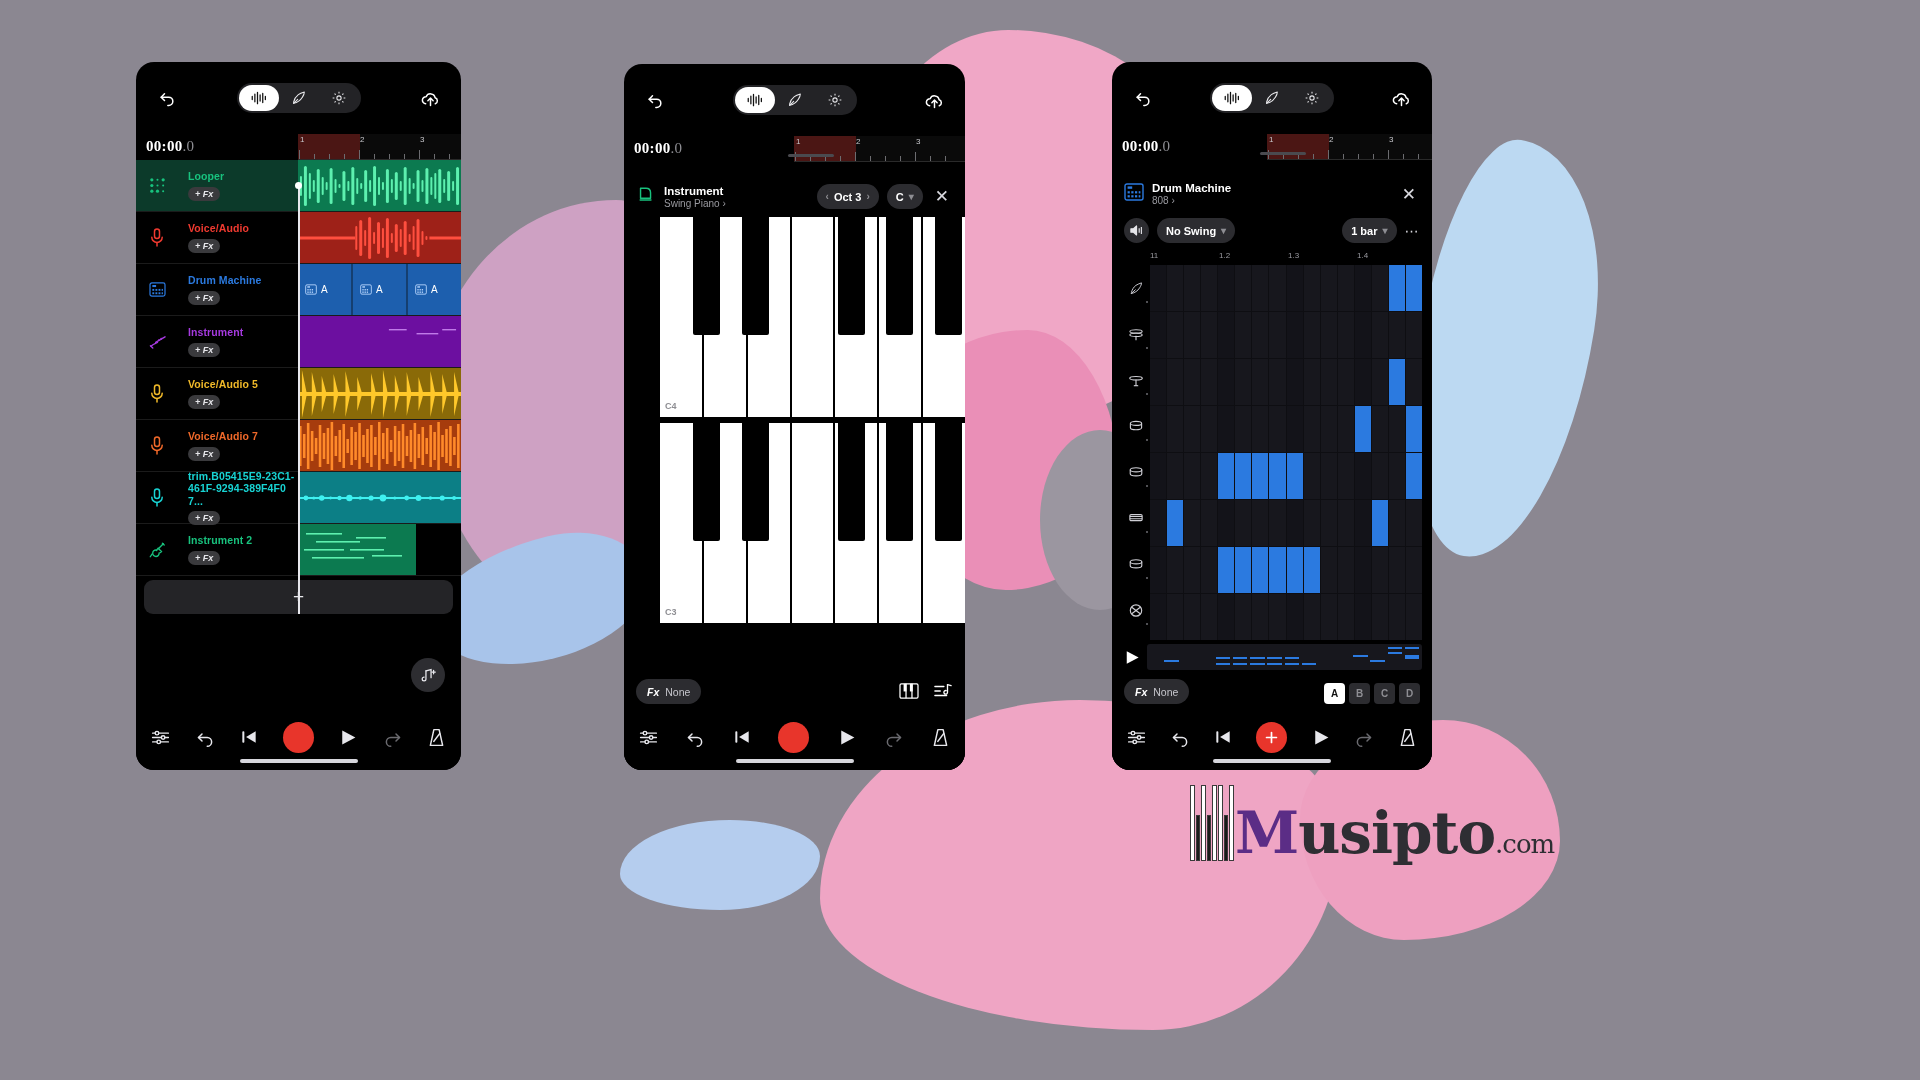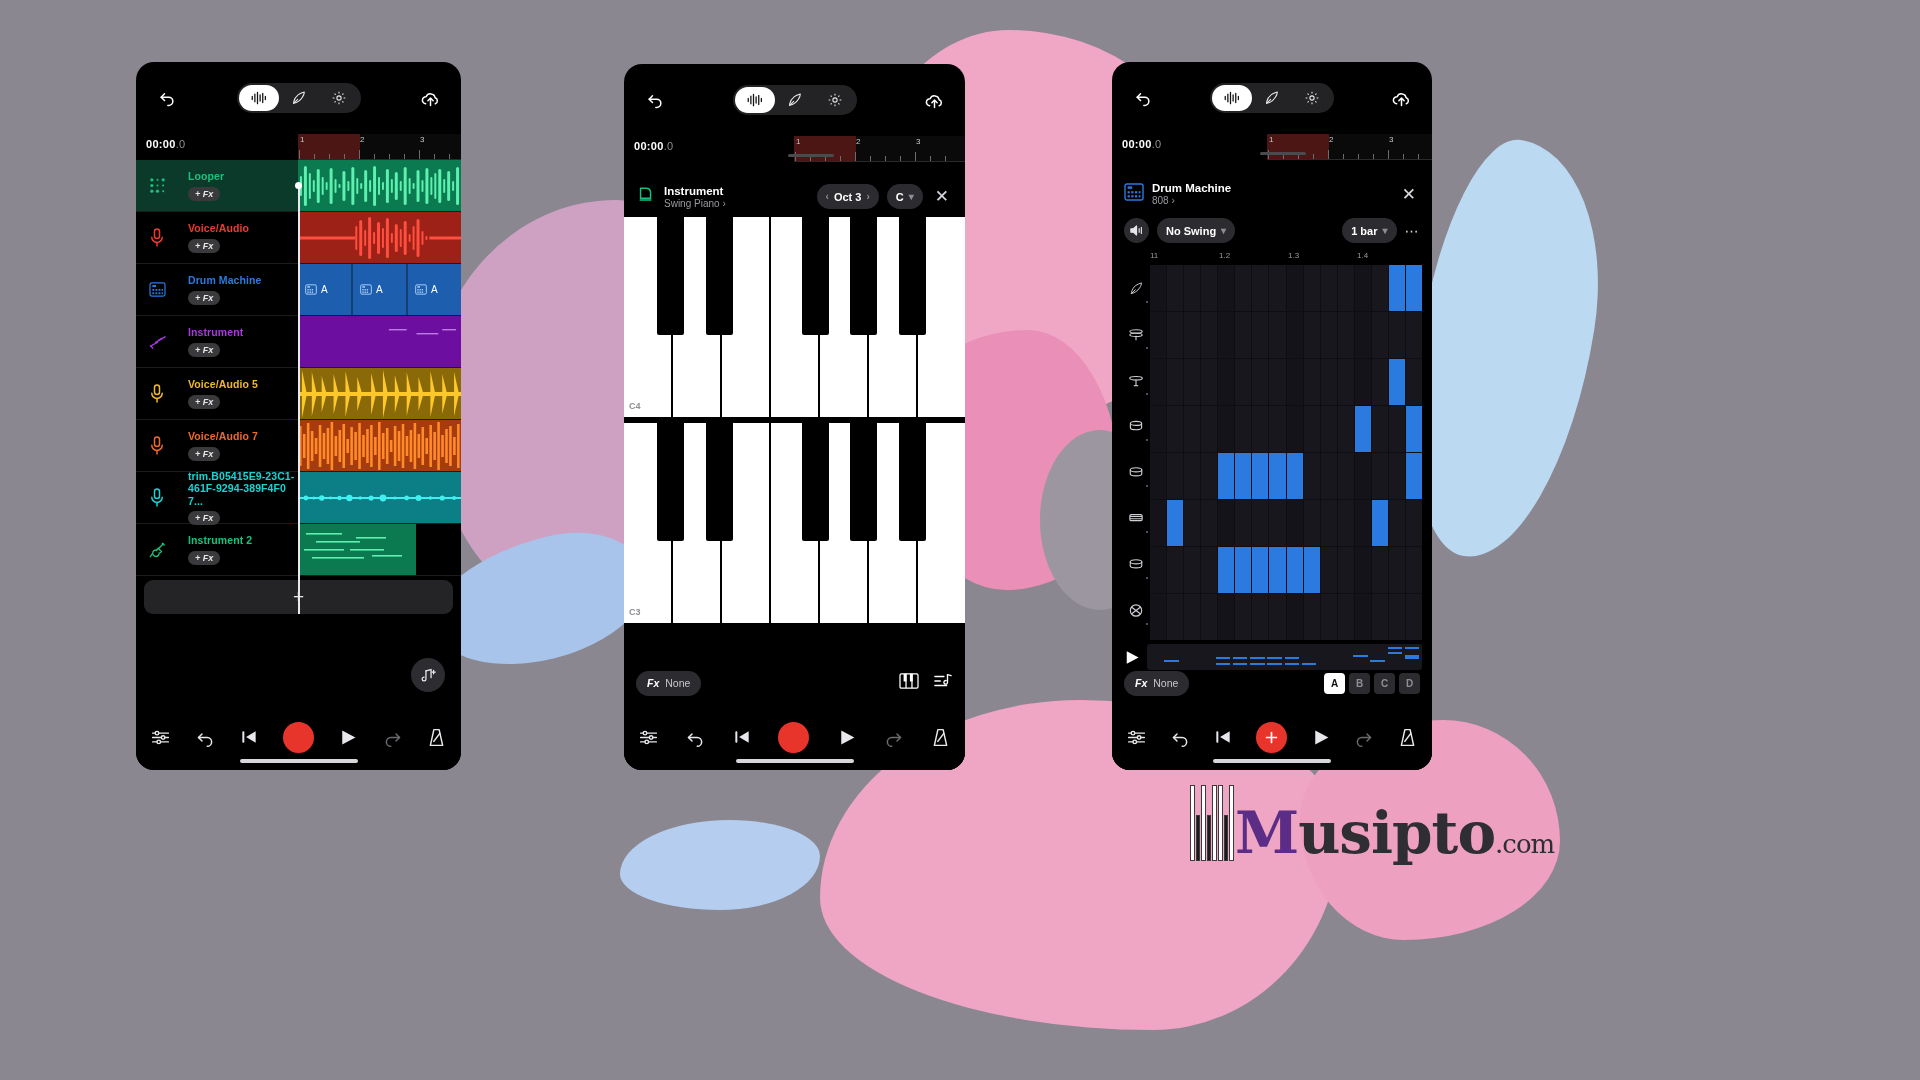--- a/index.html
+++ b/index.html
@@ -90,21 +90,21 @@
     width: 40px; height: 26px; border-radius: 14px;
     display: flex; align-items: center; justify-content: center;
     color: #e9e9ec;
   }
   .seg > div.active { background: #fff; color: #111; }
 
   
   .ruler-row { position: relative; height: 26px; }
   .timecode {
     position: absolute; left: 10px; top: 4px;
-    font-size: 11px; font-weight: 700; letter-spacing: .3px; color: #fff;
+    font-size: 15px; font-weight: 700; letter-spacing: .3px; color: #fff; font-family: Liberation Serif, serif;
   }
   .timecode .dec { color: #8e8e93; font-weight: 400; }
   .ruler {
     position: absolute; left: 162px; right: 0; top: 0; bottom: 0;
     background: #0a0a0a; border-bottom: 1px solid #2a2a2a;
   }
   .ruler .loop {
     position: absolute; left: 0; top: 0; width: 62px; height: 100%;
     background: #4b1614;
   }
@@ -189,40 +189,40 @@
   .pill {
     display: flex; align-items: center; gap: 5px;
     background: #2c2c30; border-radius: 13px;
     height: 25px; padding: 0 9px;
     font-size: 11px; font-weight: 700; color: #fff;
   }
   .chev { color: #8e8e93; font-size: 10px; }
   .xbtn { color: #d8d8de; font-size: 17px; font-weight: 300; padding: 0 4px; }
 
   
-  .piano { position: relative; background: #000; }
+  .piano { position: relative; background: #000; margin-left: 36px; }
   .kbrow { position: relative; height: 200px; background:#000; }
   .white-keys { position: absolute; inset: 0; display: flex; }
   .wk {
     flex: 1; background: #fff; border-right: 2px solid #000;
     position: relative;
   }
   .wk:last-child { border-right: none; }
   .wk .lbl {
     position: absolute; left: 5px; bottom: 6px;
     font-size: 9px; color: #8e8e93; font-weight: 600;
   }
   .bk {
     position: absolute; top: 0; width: 27px; height: 118px;
     background: #000; z-index: 3; border-radius: 0 0 2px 2px;
   }
 
   .piano-foot {
     position: absolute; left: 0; right: 0; bottom: 66px; height: 42px;
-    display: flex; align-items: center; justify-content: space-between;
+    display: flex; align-items: flex-end; justify-content: space-between;
     padding: 0 12px;
   }
   .fxpill {
     display: flex; align-items: center; gap: 6px;
     background: #2c2c30; border-radius: 13px; height: 25px; padding: 0 11px;
     font-size: 10.5px; color: #fff;
   }
   .fxpill .fxi { font-style: italic; font-weight: 700; }
   .fxpill .fxv { color: #c6c6cc; }
 

